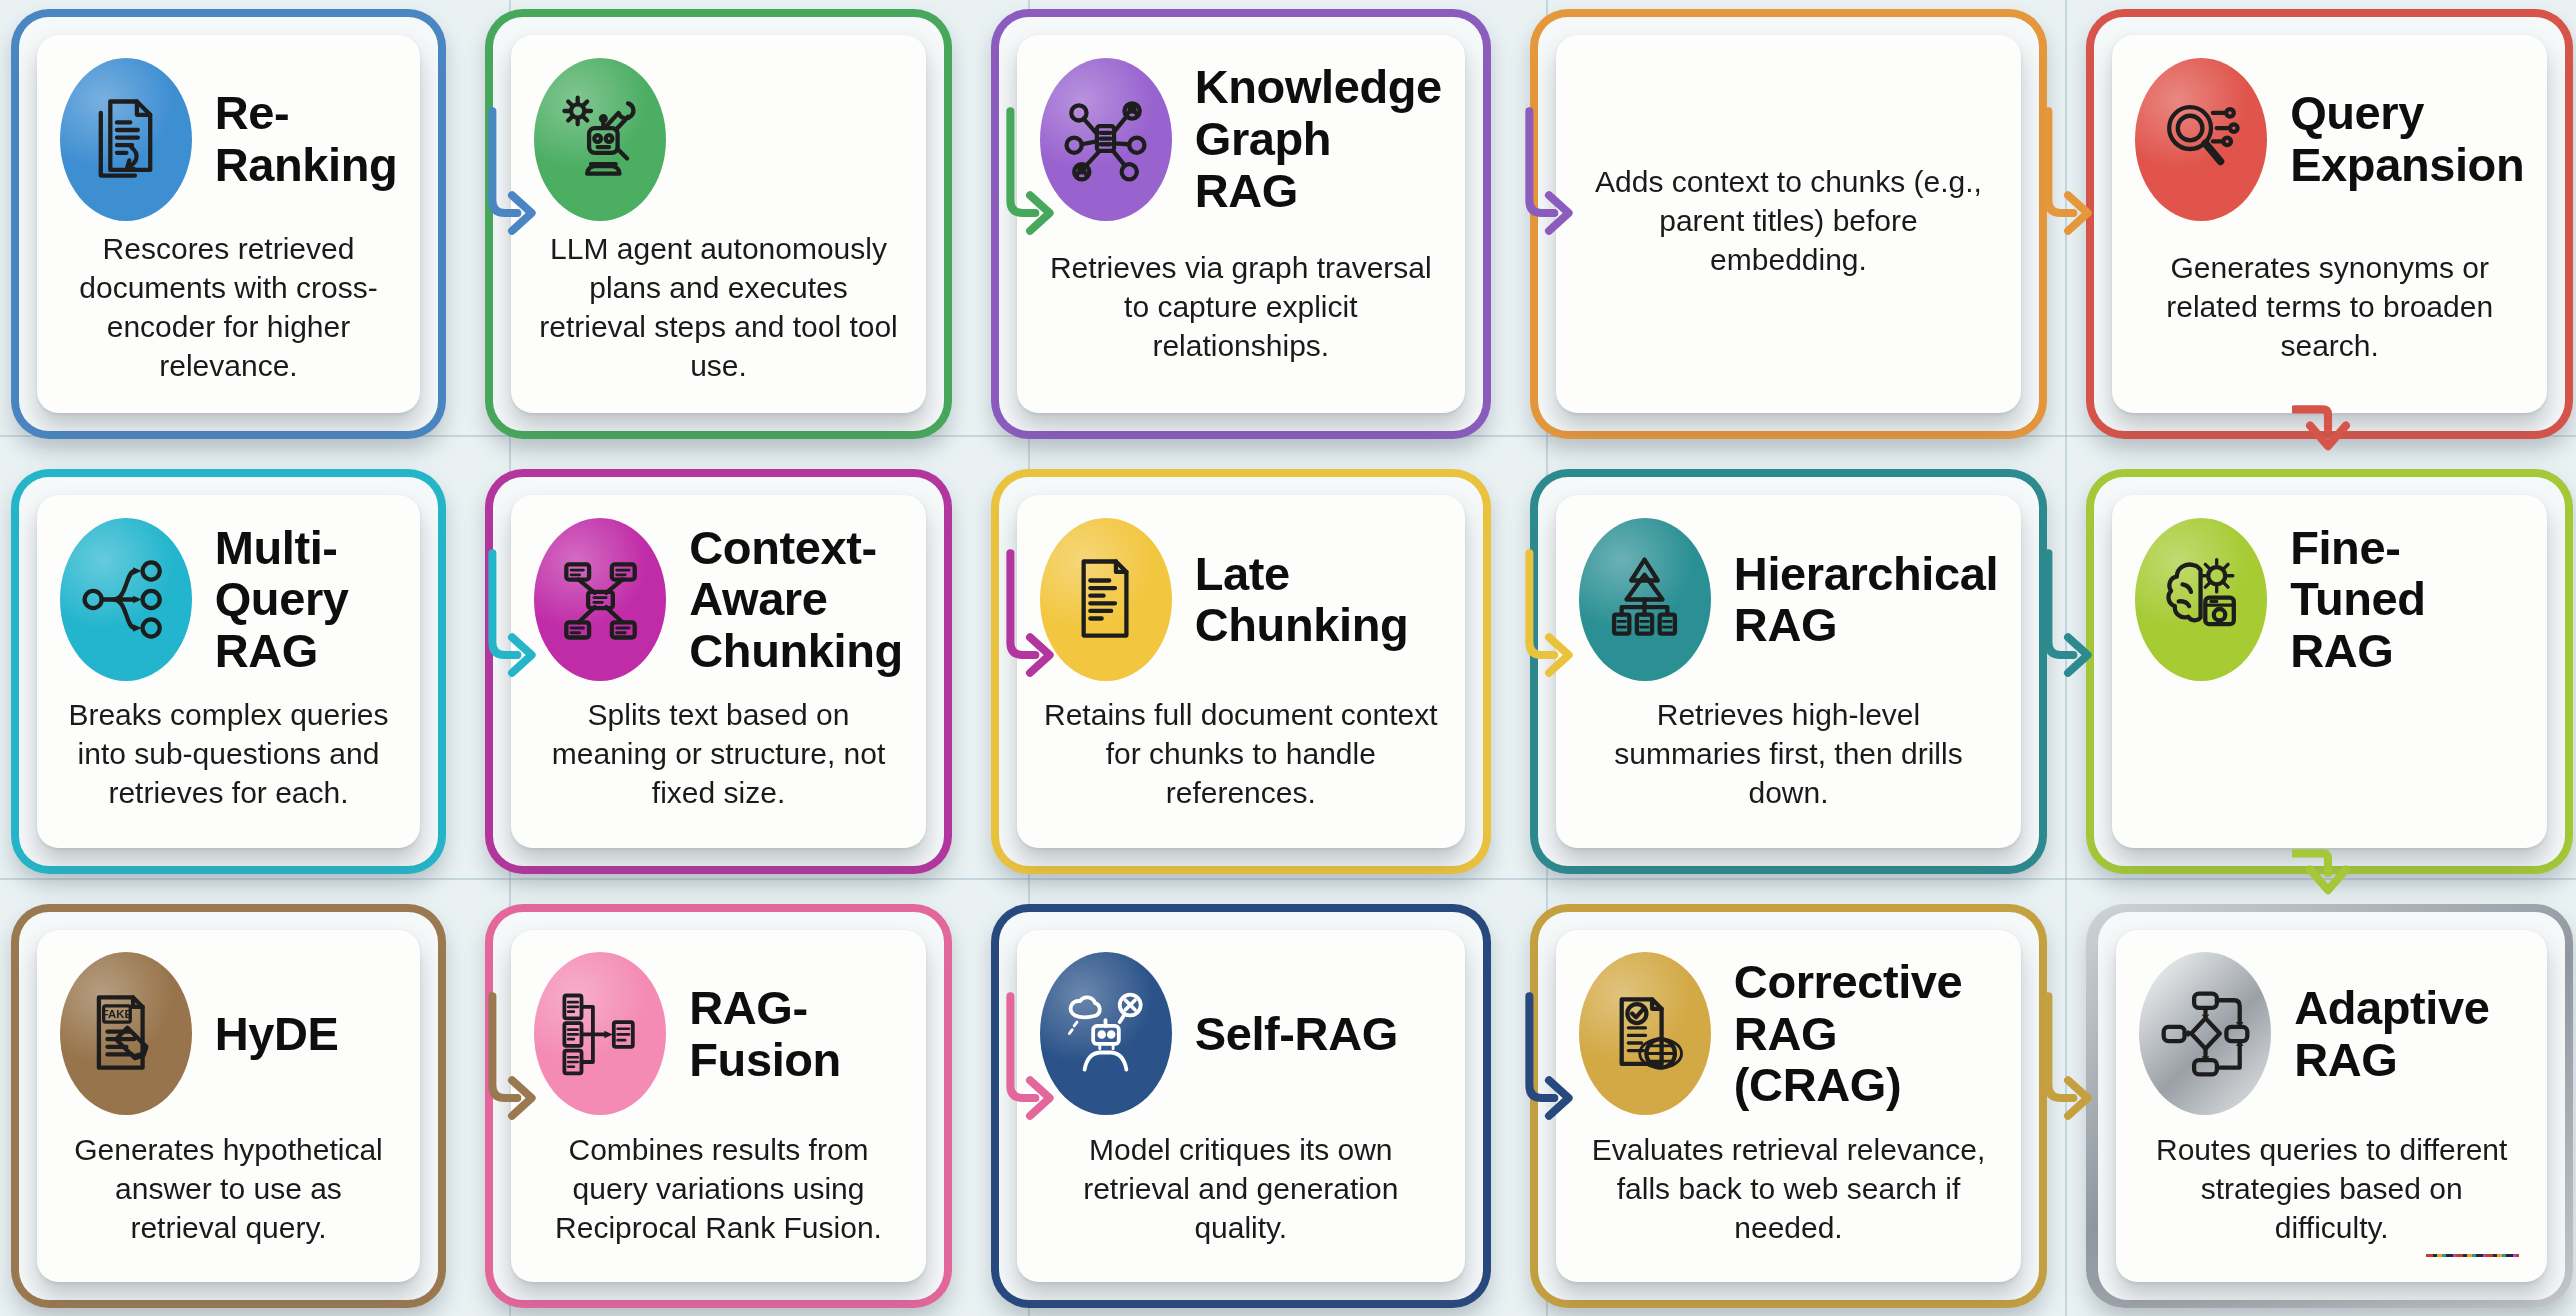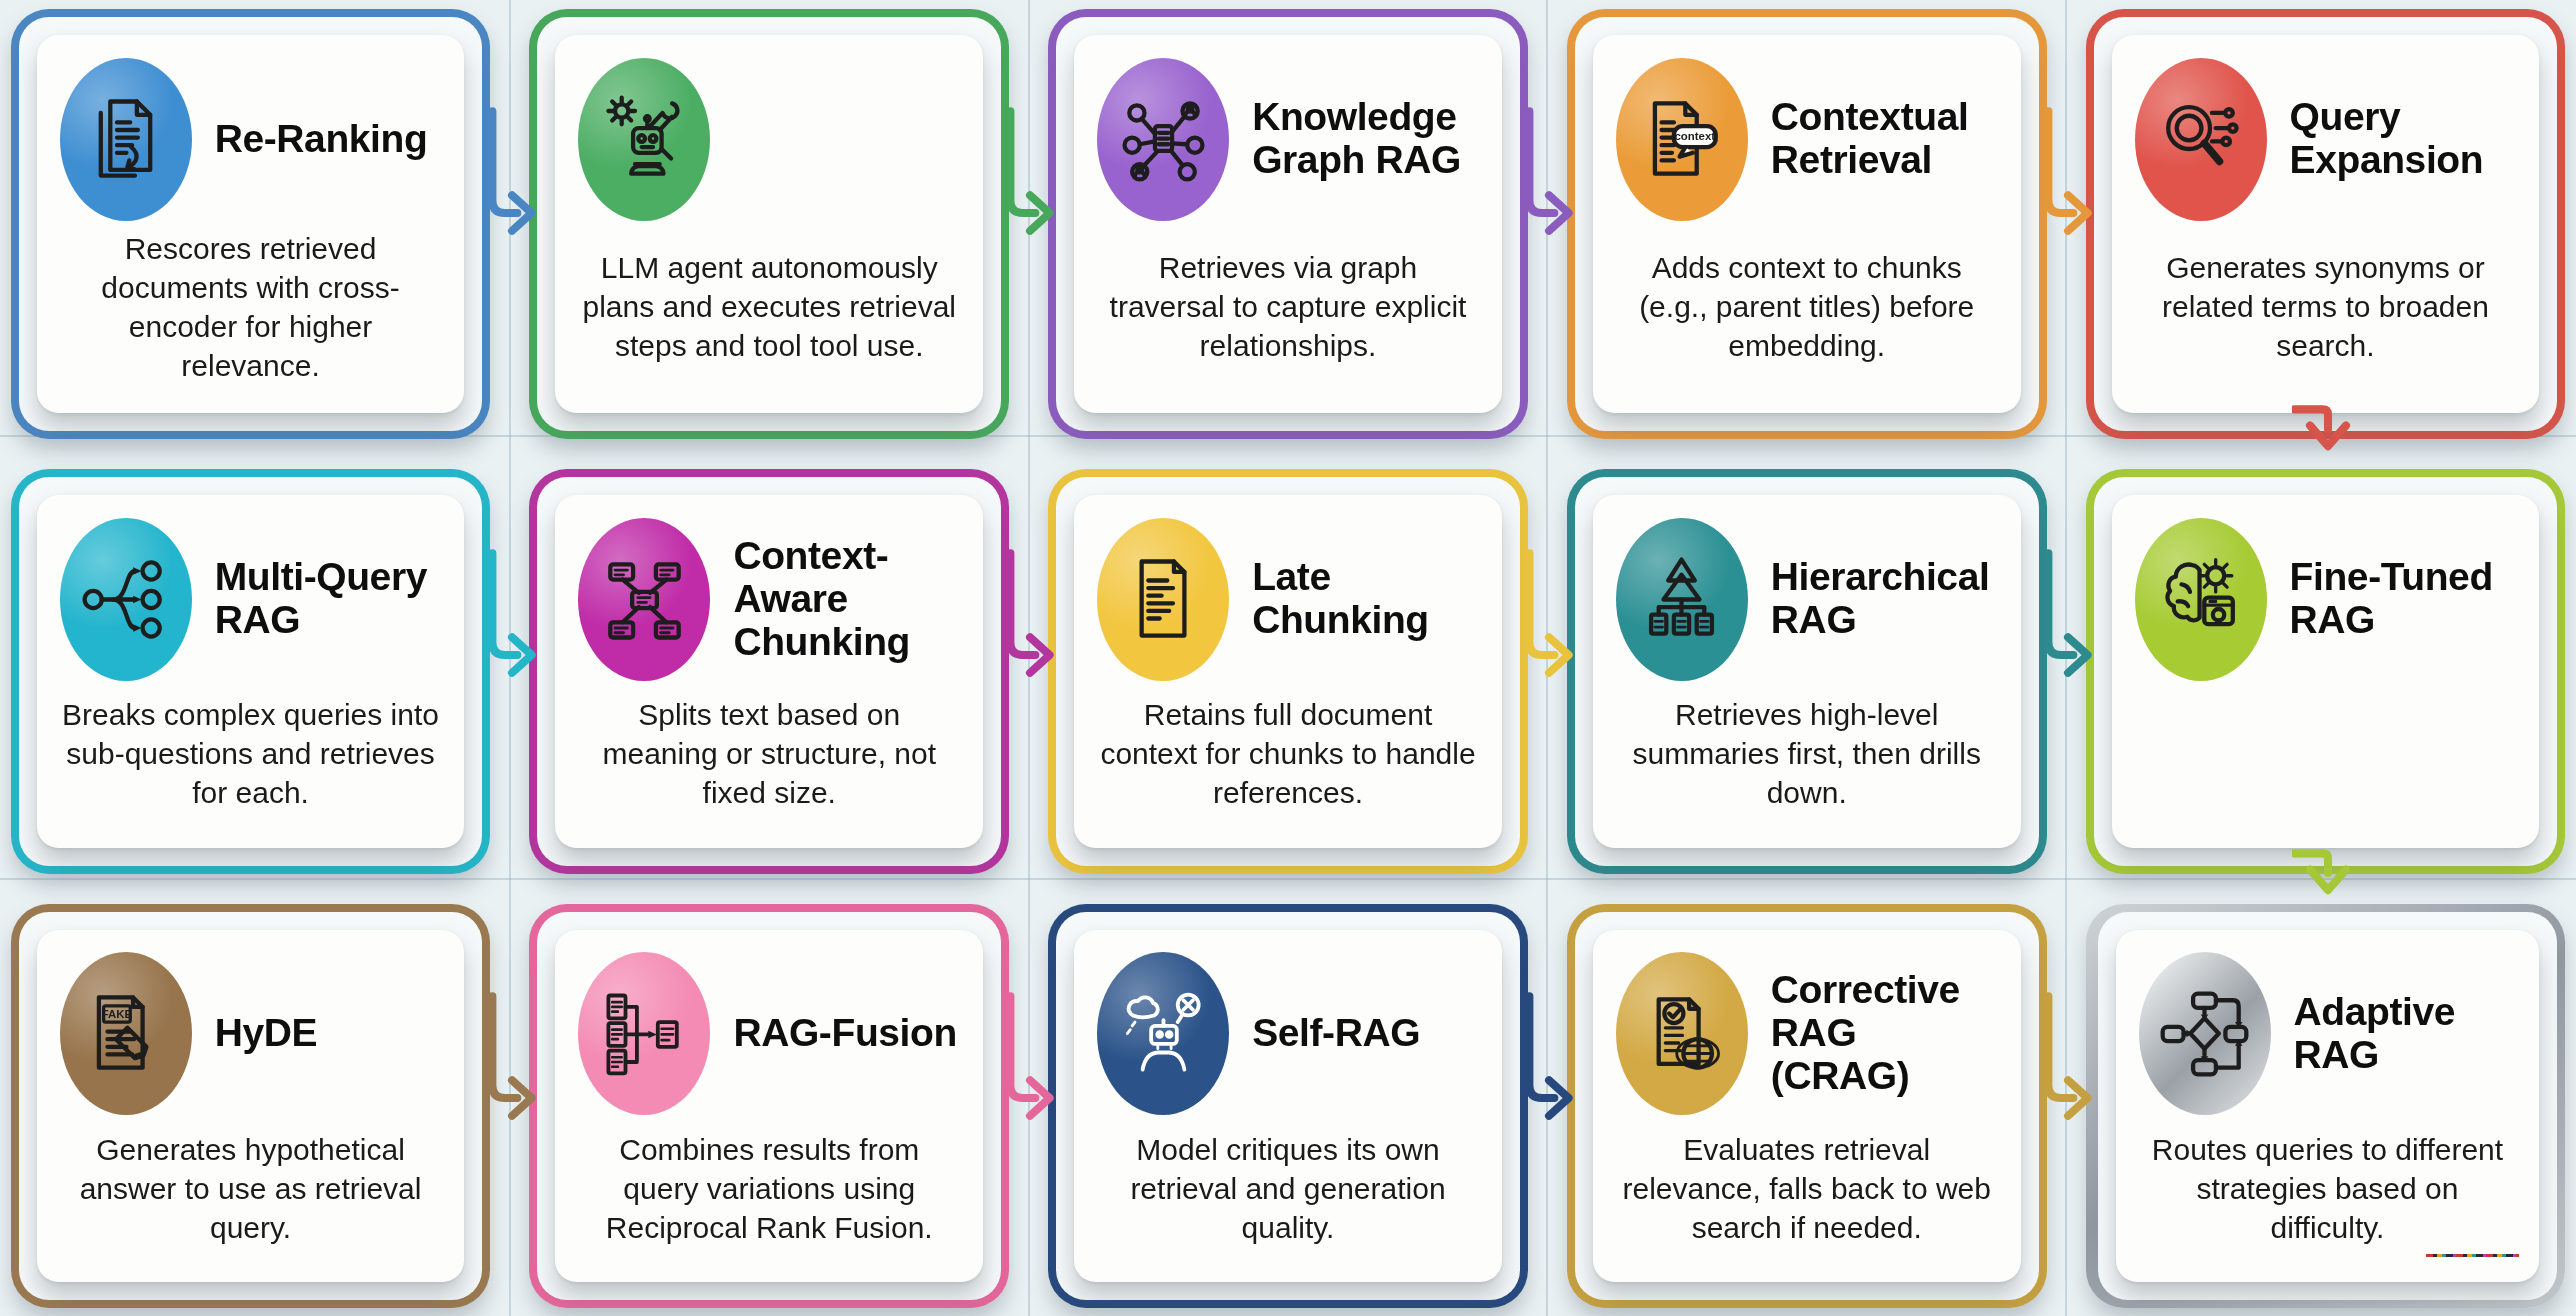--- a/index.html
+++ b/index.html
@@ -17,21 +17,21 @@
       box-shadow:0 14.3px 23px rgba(80,92,102,0.32),0 1.8px 3.6px rgba(0,0,0,0.08);
       padding:18px 23px 19.7px;display:flex;flex-direction:column;}
   .ct{display:flex;align-items:center;gap:23px;min-height:172px;}
   .cc{flex:0 0 auto;width:132px;height:163px;border-radius:50%;
       background:radial-gradient(90% 70% at 32% 26%,rgba(255,255,255,0.30),rgba(255,255,255,0) 60%),var(--icon-bg);
       display:flex;align-items:center;justify-content:center;}
   .cc svg{width:95px;height:95px;color:#1d1d1d;}
   .ic-white .cc svg{color:#ffffff;}
   .grad-silver{background:linear-gradient(150deg,#ced3d7 0%,#91979f 48%,#c3c8cc 100%);padding-left:12px;}
   .grad-silver .cc{background:linear-gradient(135deg,#eceeef 8%,#9aa0a6 55%,#d8dbdd 92%);}
-  .ttl{font-weight:bold;font-size:39px;line-height:1.1;color:#0e0e0e;letter-spacing:-0.4px;max-width:268px;}
+  .ttl{font-weight:bold;font-size:47px;line-height:1.1;color:#0e0e0e;letter-spacing:-0.4px;max-width:268px;}
   .dsc{flex:1;display:flex;align-items:center;justify-content:center;text-align:center;
        font-size:30px;line-height:1.3;color:#1a1a1a;padding:3.6px 1.8px 9px;}
   .dsc span{max-width:394px;display:inline-block;}
   
   .arrow{position:absolute;z-index:3;color:var(--c);}
   .arrow svg{display:block;}
   .ar0{left:487px;top:106px;} .ar1{left:1005px;top:106px;} .ar2{left:1524px;top:106px;} .ar3{left:2043px;top:106px;}
   .ar5{left:487px;top:548px;} .ar6{left:1005px;top:548px;} .ar7{left:1524px;top:548px;} .ar8{left:2043px;top:548px;}
   .ar10{left:487px;top:991px;} .ar11{left:1005px;top:991px;} .ar12{left:1524px;top:991px;} .ar13{left:2043px;top:991px;}
   .ar4{left:2292px;top:404px;} .ar9{left:2292px;top:848px;}
@@ -125,33 +125,20 @@
       <div class="dsc">
             <span>Retrieves via graph traversal to capture explicit relationships.</span>
           </div>
     </div>
       </div>
   </div>
 
   <div class="co" style="--border: #e5973c; --icon-bg: #eb9c38;">
     <div class="cp">
         <div class="ci">
-      <div class="ct">
-        <div class="cc">
-          <svg viewBox="0 0 100 100" fill="none" stroke="currentColor" stroke-width="4.5" stroke-linecap="round" stroke-linejoin="round">
-            <path d="M22 12 h32 l12 12 v62 h-44 z"></path>
-            <path d="M54 12 v12 h12"></path>
-            <path d="M29 32 h13 M29 40 h13 M29 48 h12 M29 56 h13 M29 64 h11 M29 72 h13"></path>
-            <rect x="42" y="36" width="44" height="22" rx="9" fill="#fdfdfc"></rect>
-            <path d="M54 58 l-6 10 l14 -4" fill="#fdfdfc"></path>
-            <text x="64" y="51" text-anchor="middle" font-size="12" font-weight="bold" fill="currentColor" stroke="none">context</text>
-          </svg>
-        </div>
-        <div class="ttl">Contextual Retrieval</div>
-      </div>
       <div class="dsc">
             <span>Adds context to chunks (e.g., parent titles) before embedding.</span>
           </div>
     </div>
       </div>
   </div>
 
   <div class="co" style="--border: #d6544a; --icon-bg: #e0544b;">
     <div class="cp">
         <div class="ci">

